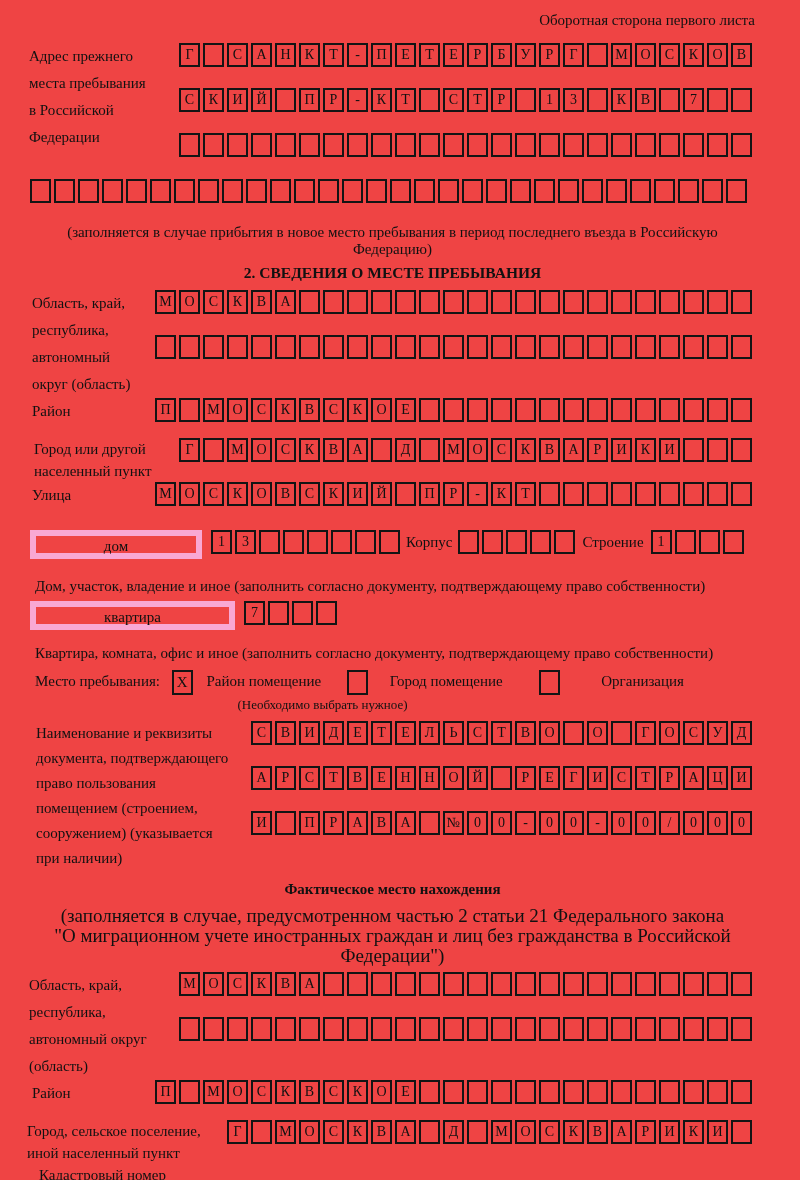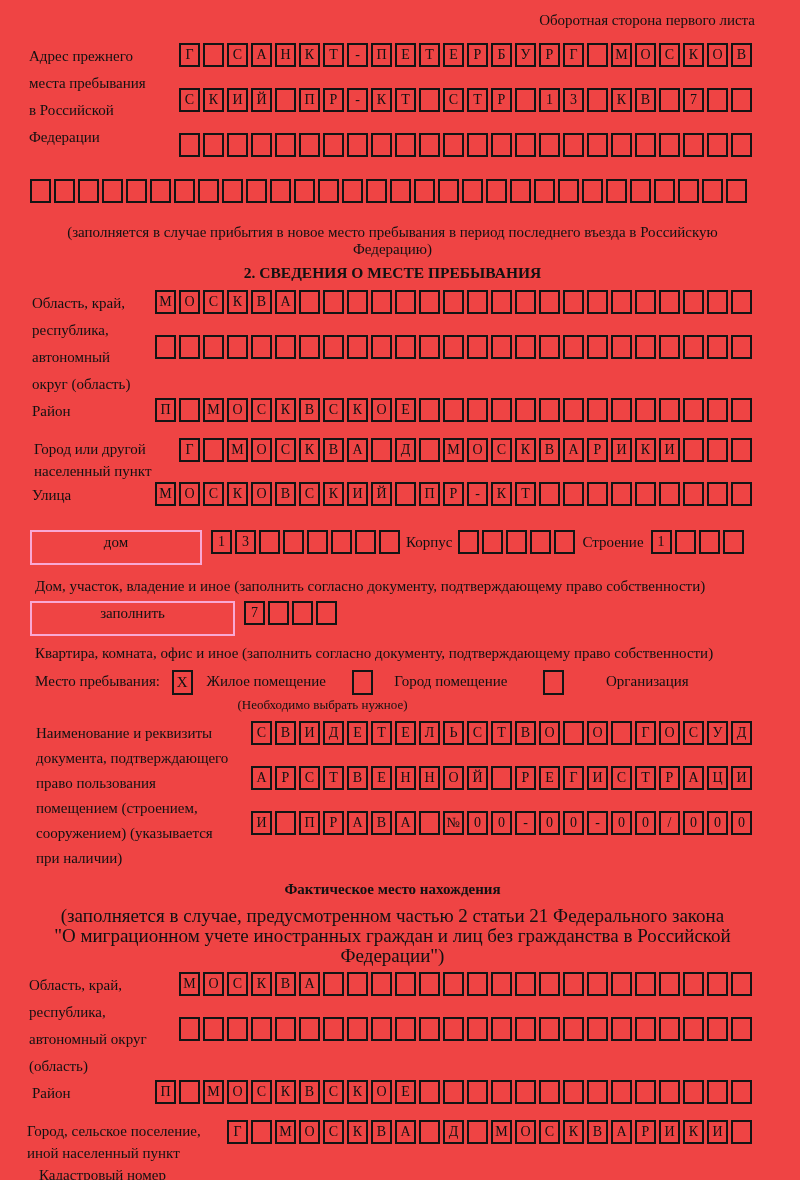--- a/index.html
+++ b/index.html
@@ -32,22 +32,22 @@
     width:21px; height:24px; border:2px solid #141414;
     margin-right:3px; text-align:center;
     font-size:14px; line-height:20px; vertical-align:top;
   }
   .cad .box{ width:22px; height:25px; margin-right:4px; }
   .caption{ font-size:15px; white-space:pre-line; }
   .caption.center{ text-align:center; }
   .h2{ text-align:center; font-weight:bold; font-size:15.5px; margin:6px 0 8px 0; }
   .h3{ text-align:center; font-weight:bold; font-size:15px; margin:10px 0 8px 0; }
   .namedrect{
-    display:inline-block; box-sizing:border-box; border:2px solid #f9a8d4;
-    height:35px; line-height:20px; text-align:center; font-size:15px; vertical-align:top;
+    display:inline-block; box-sizing:border-box; border:6px solid #f9a8d4;
+    height:29px; line-height:20px; text-align:center; font-size:15px; vertical-align:top;
   }
   .inlbl{ display:inline-block; font-size:15px; line-height:24px; vertical-align:top; }
   .cbox{
     display:inline-block; box-sizing:border-box;
     width:21px; height:25px; border:2px solid #141414;
     text-align:center; font-size:15px; line-height:21px; vertical-align:middle;
   }
   .stayrow{ margin:8px 0 2px 5px; font-size:15px; }
   .staynote{ text-align:center; font-size:13px; margin:0 220px 8px 80px; }
   .factnote{ text-align:center; font-size:19px; white-space:pre-line; line-height:20px; margin-bottom:6px;}
@@ -108,28 +108,28 @@
     <div class="lbl w123">Улица</div>
     <div class="boxrow"><span class="box">М</span><span class="box">О</span><span class="box">С</span><span class="box">К</span><span class="box">О</span><span class="box">В</span><span class="box">С</span><span class="box">К</span><span class="box">И</span><span class="box">Й</span><span class="box"></span><span class="box">П</span><span class="box">Р</span><span class="box">-</span><span class="box">К</span><span class="box">Т</span><span class="box"></span><span class="box"></span><span class="box"></span><span class="box"></span><span class="box"></span><span class="box"></span><span class="box"></span><span class="box"></span><span class="box"></span></div>
   </div>
 
   <div class="mt8" style="white-space:nowrap;">
     <span class="namedrect" style="width:172px;">дом</span><span class="boxrow" style="display:inline-block;margin-left:9px;"><span class="box">1</span><span class="box">3</span><span class="box"></span><span class="box"></span><span class="box"></span><span class="box"></span><span class="box"></span><span class="box"></span></span><span class="inlbl" style="margin:0 6px 0 3px;">Корпус</span><span class="boxrow" style="display:inline-block;"><span class="box"></span><span class="box"></span><span class="box"></span><span class="box"></span><span class="box"></span></span><span class="inlbl" style="margin:0 7px 0 4px;">Строение</span><span class="boxrow" style="display:inline-block;"><span class="box">1</span><span class="box"></span><span class="box"></span><span class="box"></span></span>
   </div>
   <div class="caption" style="margin:3px 0 6px 5px;">Дом, участок, владение и иное (заполнить согласно документу, подтверждающему право собственности)</div>
 
   <div style="white-space:nowrap;">
-    <span class="namedrect" style="width:205px;">заполнить</span><span class="boxrow" style="display:inline-block;margin-left:9px;"><span class="box">7</span><span class="box"></span><span class="box"></span><span class="box"></span></span>
+    <span class="namedrect" style="width:205px;">квартира</span><span class="boxrow" style="display:inline-block;margin-left:9px;"><span class="box">7</span><span class="box"></span><span class="box"></span><span class="box"></span></span>
   </div>
   <div class="caption" style="margin:4px 0 6px 5px;">Квартира, комната, офис и иное (заполнить согласно документу, подтверждающему право собственности)</div>
 
   <div class="stayrow">
     <span>Место пребывания:</span>
     <span class="cbox" style="margin-left:8px;">X</span>
-    <span style="margin-left:10px;">Жилое помещение</span>
+    <span style="margin-left:10px;">Район помещение</span>
     <span class="cbox" style="margin-left:22px;"></span>
     <span style="margin-left:18px;">Город помещение</span>
     <span class="cbox" style="margin-left:32px;"></span>
     <span style="margin-left:38px;">Организация</span>
   </div>
   <div class="staynote">(Необходимо выбрать нужное)</div>
 
   <div class="flexrow">
     <div class="lbl doc w215">Наименование и реквизиты
 документа, подтверждающего

